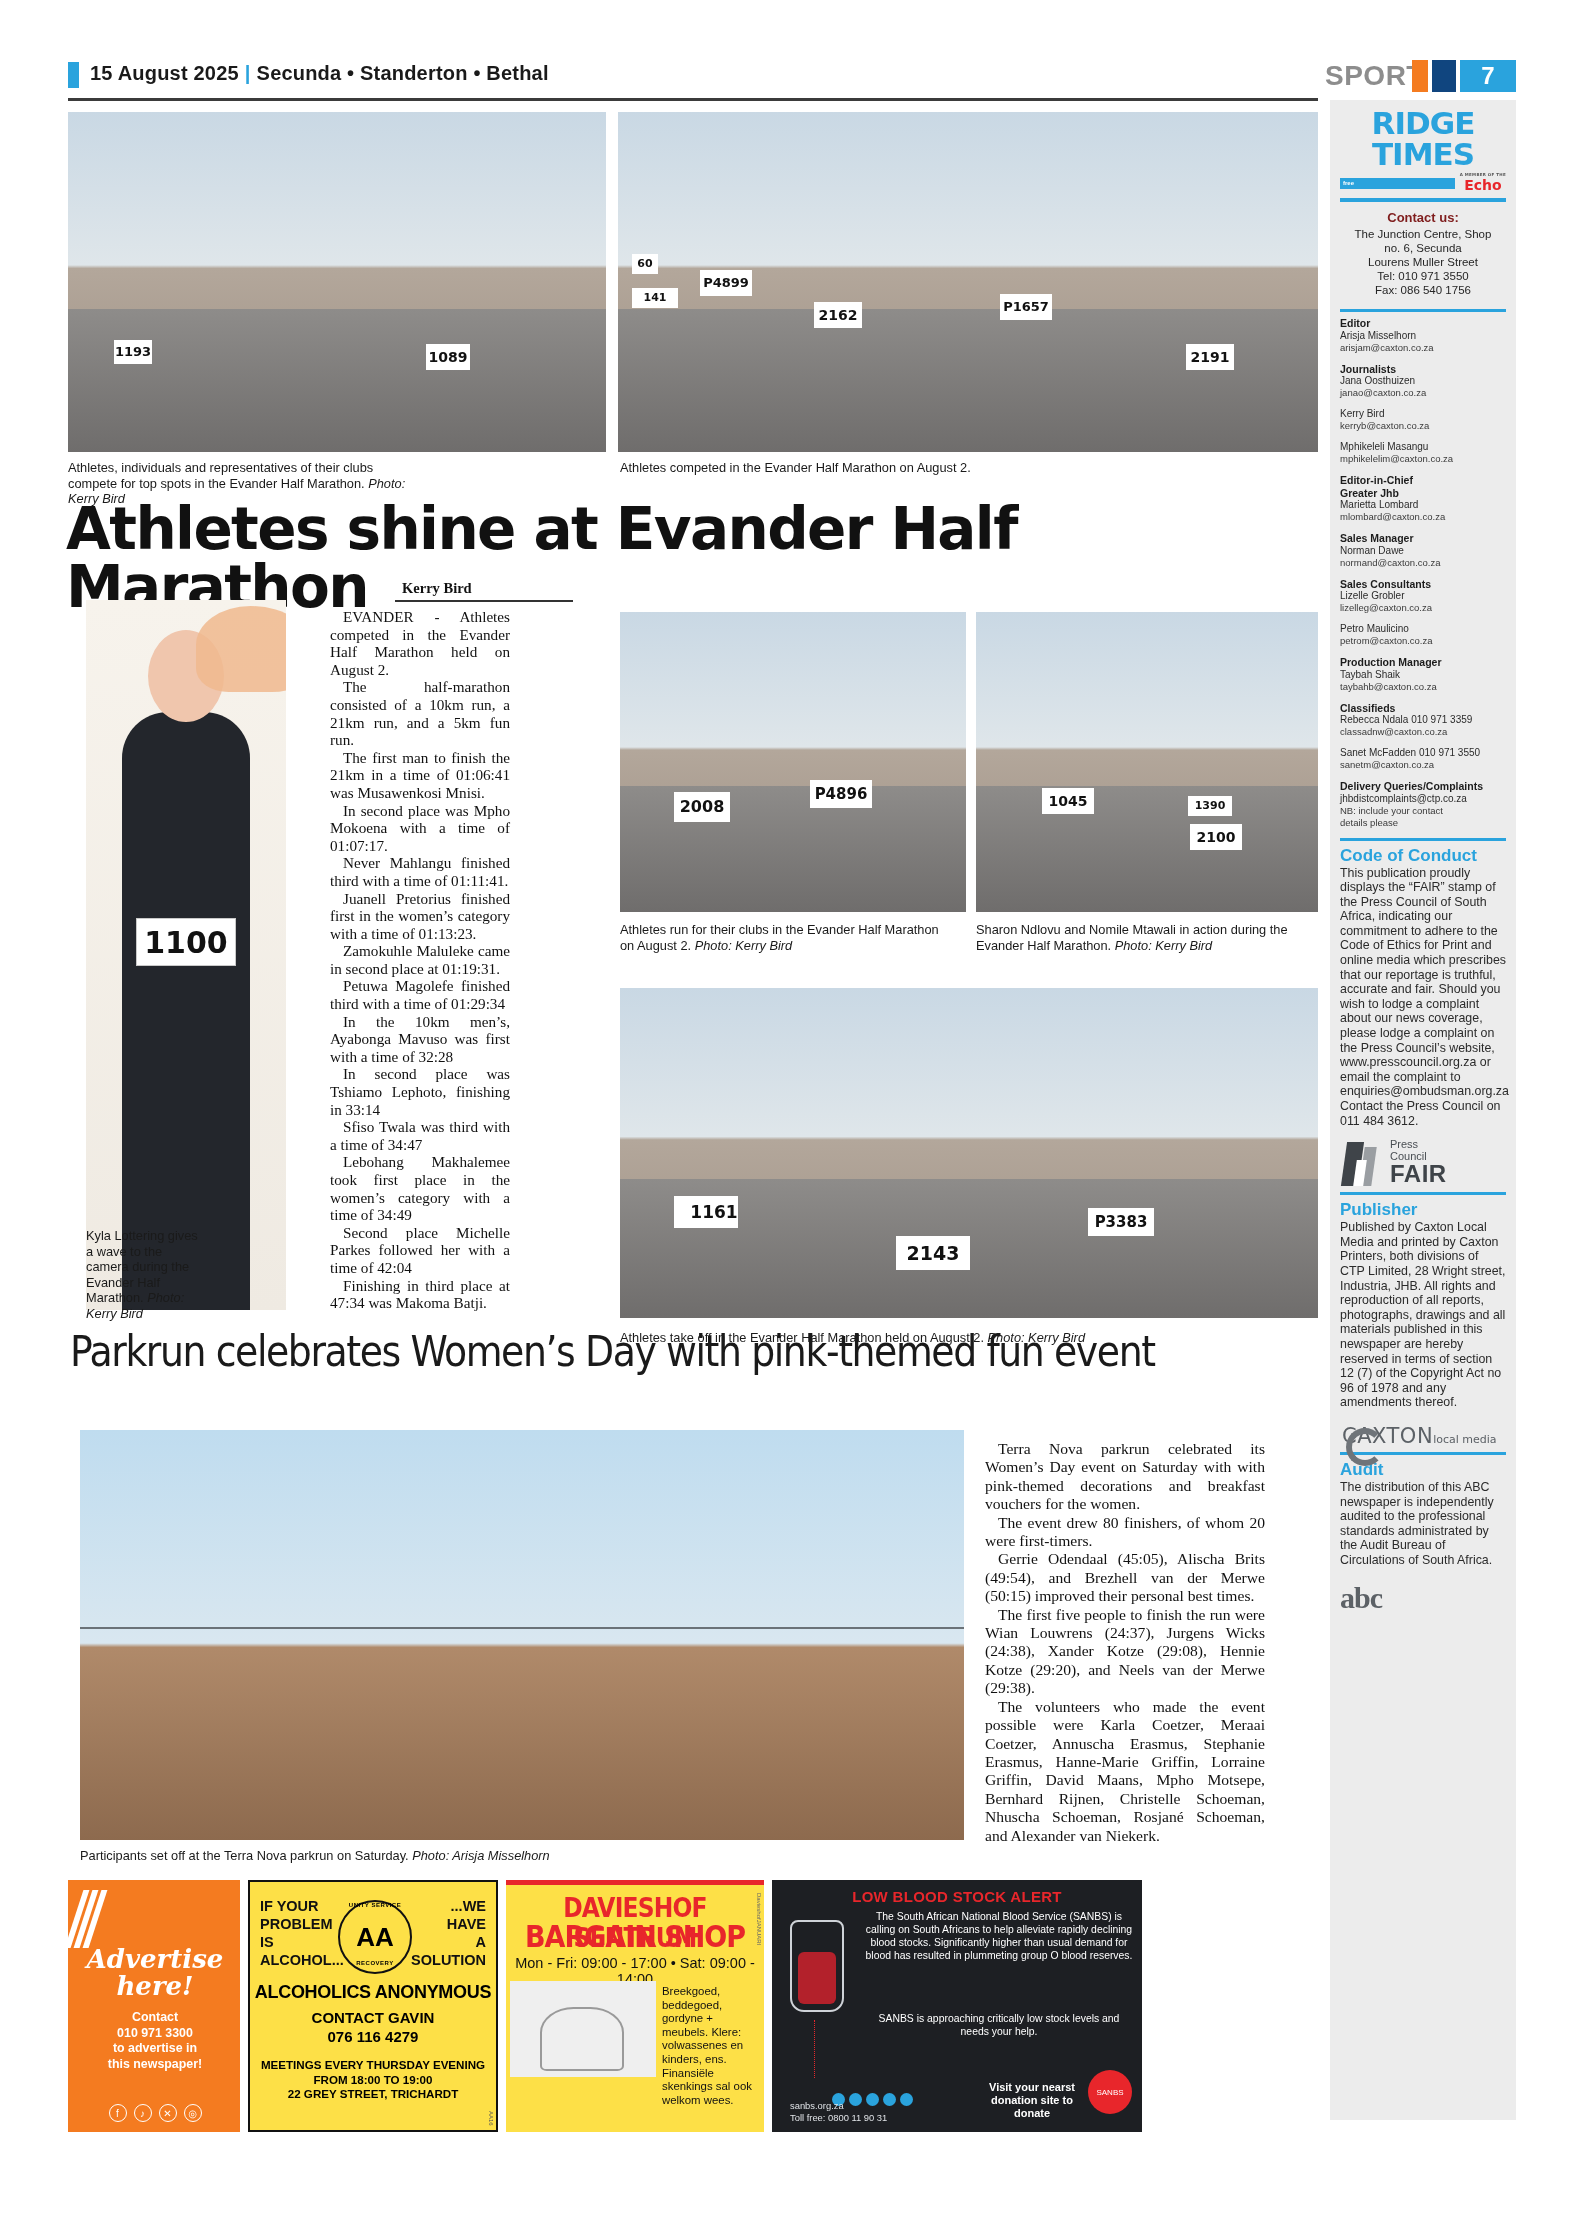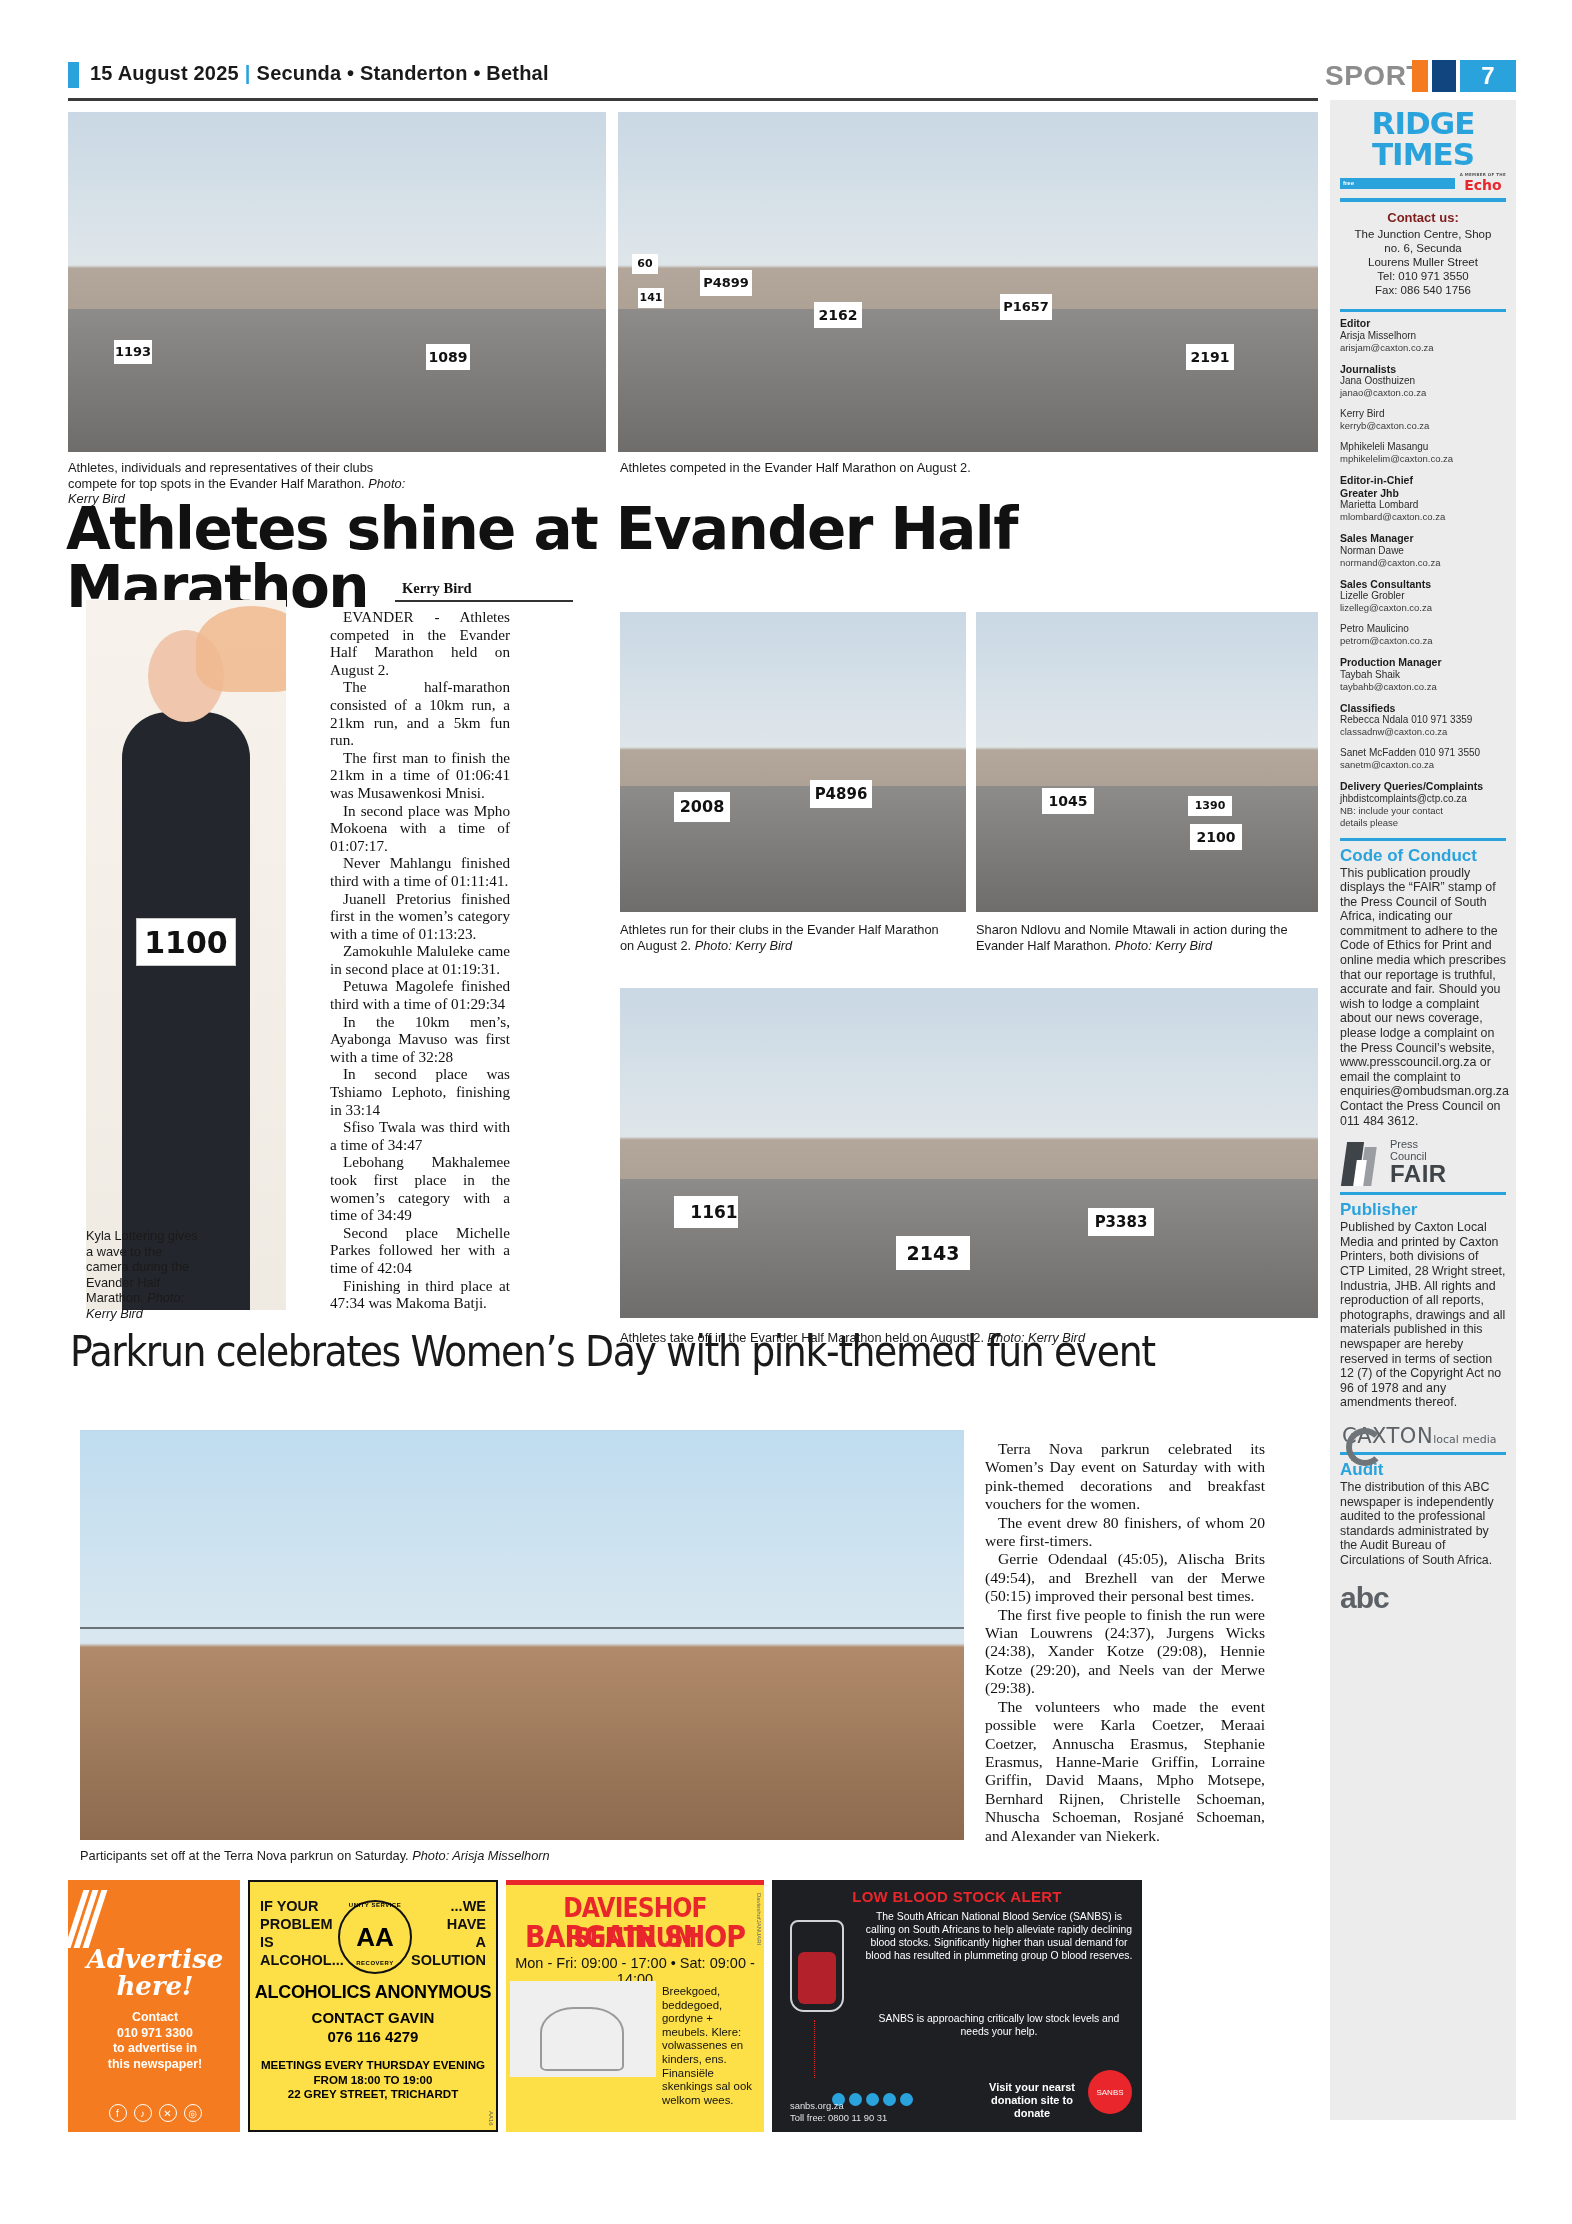--- a/index.html
+++ b/index.html
@@ -58,21 +58,21 @@
   .fair-txt { line-height: 12px; }
   .fair-small { font-size: 11px; color: #4a4f54; display: block; line-height: 12px; }
   .fair-big { font-size: 24px; font-weight: 700; color: #3f4449; letter-spacing: .5px; display: block; line-height: 24px; }
 
   .caxton-logo { margin: 14px 0 4px 2px; }
   .cax-mark { width: 34px; height: 34px; position: relative; background: #bfc3c6; }
   .cax-mark::before { content: ""; position: absolute; left: 4px; top: 4px; width: 26px; height: 26px; border: 6px solid #6f7479; border-radius: 50%; border-right-color: transparent; }
   .cax-word { margin-top: 5px; font-size: 21px; color: #5c6166; letter-spacing: .5px; font-family: "DejaVu Sans", sans-serif; }
   .cax-word small { font-size: 11px; letter-spacing: 0; }
 
-  .abc-logo { margin-top: 14px; font-size: 30px; font-weight: 700; color: #5c6166; letter-spacing: -1px; font-family: Liberation Sans, sans-serif; }
+  .abc-logo { margin-top: 14px; font-size: 30px; font-weight: 700; color: #5c6166; letter-spacing: -1px; font-family: Liberation Serif, serif; }
 
   
   .ph { position: absolute; overflow: hidden; background: #b9c4cc; }
   .ph .sky { position: absolute; inset: 0; background: linear-gradient(#c9d8e4 0%, #dfe6ea 45%, #b3a79b 46%, #9c8d80 100%); }
   .ph .road { position: absolute; left: 0; right: 0; bottom: 0; height: 42%; background: linear-gradient(#8e8c8a, #6f6d6c); }
   .bib { position: absolute; background: #fff; color: #111; font-weight: 700; text-align: center; font-family: "DejaVu Sans", sans-serif; }
 
   .cap { position: absolute; font-size: 12.8px; color: #1a1a1a; line-height: 15.5px; }
   .cap i { font-style: italic; }
 
@@ -275,21 +275,21 @@
   <div class="cap" style="left:68px; top:460px; width:340px;"><span>Athletes, individuals and representatives of their clubs compete for top spots in the Evander Half Marathon.</span> <i>Photo: Kerry Bird</i></div>
 
   <div class="ph" id="ph2" style="left:618px; top:112px; width:700px; height:340px;">
     <div class="sky"></div>
       <div class="road"></div>
     <div class="bib" style="left:82px; top:158px; width:52px; height:26px; font-size:13px; line-height:26px;">P4899</div>
     <div class="bib" style="left:196px; top:190px; width:48px; height:26px; font-size:14px; line-height:26px;">2162</div>
     <div class="bib" style="left:382px; top:182px; width:52px; height:26px; font-size:13px; line-height:26px;">P1657</div>
     <div class="bib" style="left:568px; top:232px; width:48px; height:26px; font-size:14px; line-height:26px;">2191</div>
     <div class="bib" style="left:14px; top:142px; width:26px; height:20px; font-size:11px; line-height:20px;">60</div>
-    <div class="bib" style="left:20px; top:176px; width:26px; height:20px; font-size:11px; line-height:20px;">141</div>
+    <div class="bib" style="left:14px; top:176px; width:46px; height:20px; font-size:11px; line-height:20px;">141</div>
   </div>
   <div class="cap" style="left:620px; top:460px; width:520px;">Athletes competed in the Evander Half Marathon on August 2.</div>
 
   <h1 class="headline-main">Athletes shine at Evander Half Marathon</h1>
 
   <div class="ph" id="ph3" style="left:86px; top:600px; width:200px; height:710px; background:#f2efe9;">
     <div style="position:absolute;inset:0;background:linear-gradient(#f7f3ec,#efeae2);"></div>
     <div style="position:absolute;left:36px;top:112px;width:128px;height:600px;background:#23262c;border-radius:46px 46px 0 0;"></div>
     <div style="position:absolute;left:62px;top:30px;width:76px;height:92px;background:#f0c6ad;border-radius:50%;"></div>
     <div style="position:absolute;left:110px;top:6px;width:120px;height:86px;background:#f0b98e;border-radius:50% 60% 40% 30%;opacity:.85;"></div>

